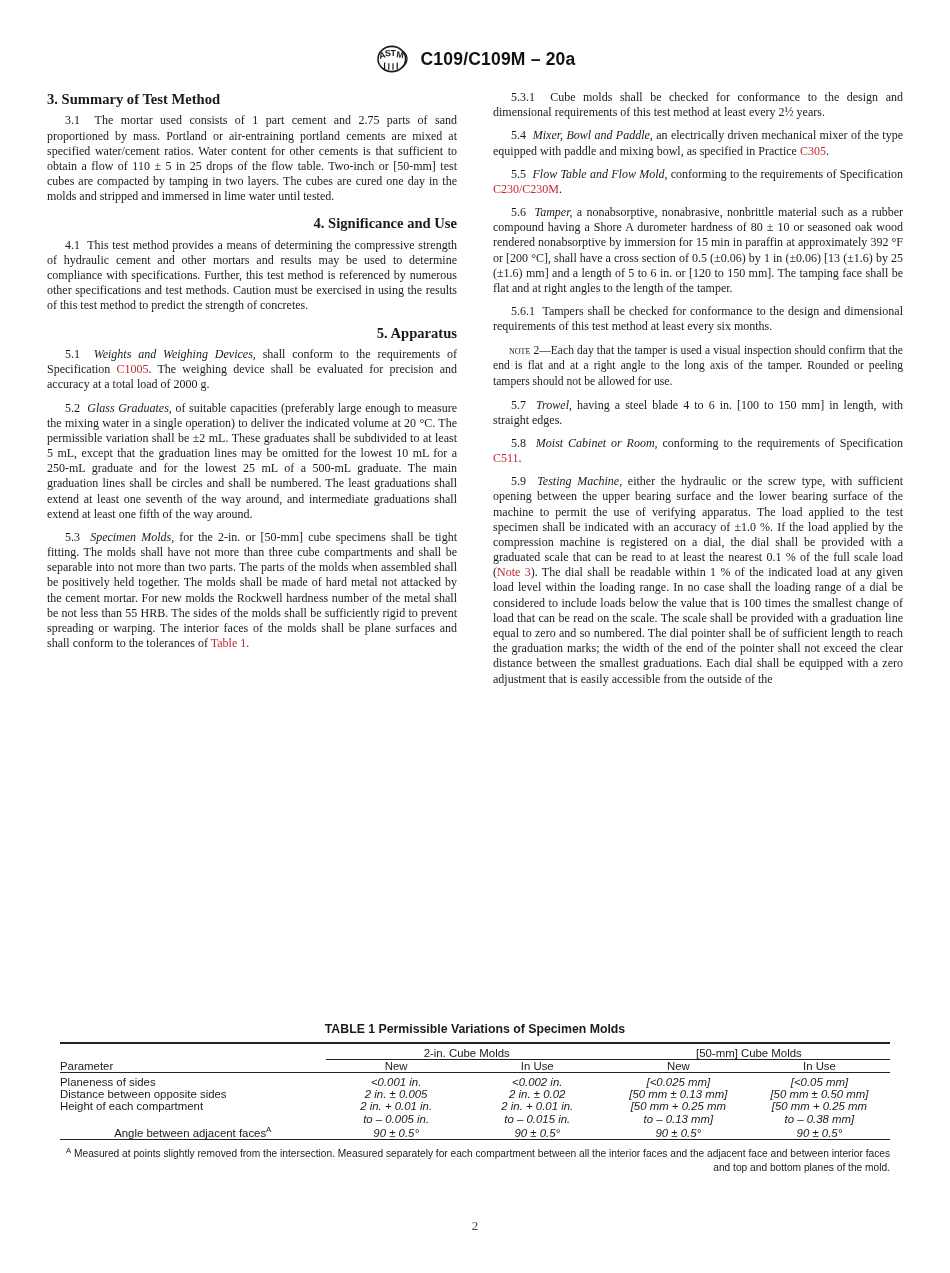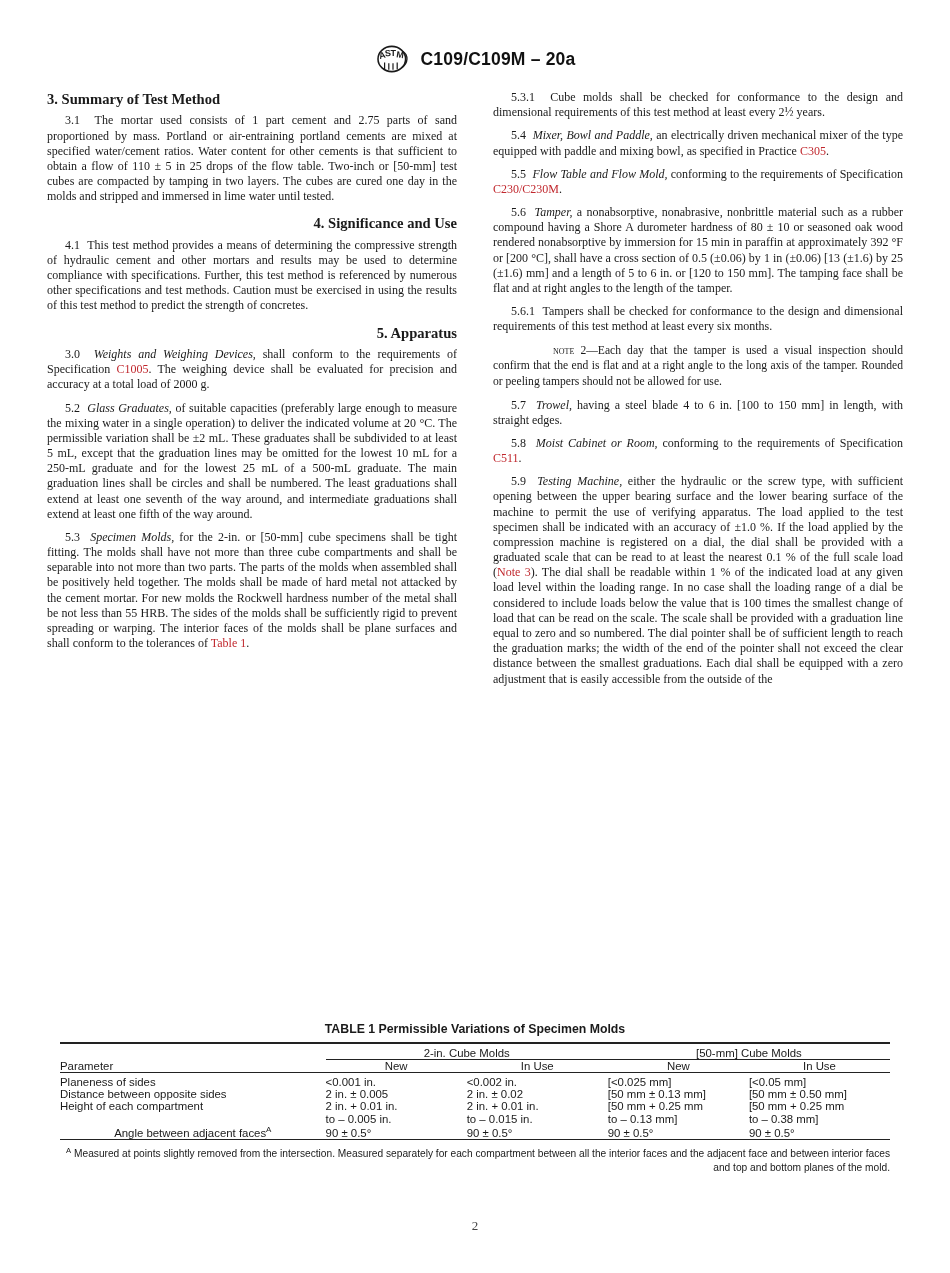--- a/index.html
+++ b/index.html
@@ -83,21 +83,20 @@
   p.note {
     font-size: 11.6px;
     line-height: 1.30;
     margin: 9px 0 9px 0;
     text-align: justify;
     text-indent: 16px;
   }
   .note-label {
     font-variant: small-caps;
     text-transform: lowercase;
-    margin-left: 44px;
   }
   .note-label::first-letter { text-transform: uppercase; }
   i, .ital { font-style: italic; }
   .xref { color: #c0272d; }
 
   
   .table-wrap {
     position: absolute;
     left: 60px;
     top: 1022px;
@@ -138,22 +137,24 @@
     text-align: center;
     padding: 2px 0 2px 0;
   }
   td.param {
     text-align: left;
     padding-left: 8px;
     padding-top: 2.5px;
     padding-bottom: 0.5px;
   }
   td.val {
+    text-align: center;
     padding-top: 2.5px;
     padding-bottom: 0.5px;
+    font-style: italic;
   }
   td.val.cont, td.param.cont { padding-top: 1px; }
   sup.fn { font-size: 8px; vertical-align: super; }
   .tbl-footnote {
     font-family: "Liberation Sans", "DejaVu Sans", sans-serif;
     font-size: 10.2px;
     line-height: 1.32;
     margin-top: 4px;
     text-align: right;
   }
@@ -204,21 +205,21 @@
       <h2 class="sec-head">3.  Summary of Test Method</h2>
 
       <p class="para"><span>3.1</span>&nbsp; <span>The mortar used consists of 1 part cement and 2.75 parts of sand proportioned by mass. Portland or air-entraining portland cements are mixed at specified water/cement ratios. Water content for other cements is that sufficient to obtain a flow of 110 ± 5 in 25 drops of the flow table. Two-inch or [50-mm] test cubes are compacted by tamping in two layers. The cubes are cured one day in the molds and stripped and immersed in lime water until tested.</span></p>
 
       <h2 class="sec-head spaced">4.  Significance and Use</h2>
 
       <p class="para"><span>4.1</span>&nbsp; <span>This test method provides a means of determining the compressive strength of hydraulic cement and other mortars and results may be used to determine compliance with specifications. Further, this test method is referenced by numerous other specifications and test methods. Caution must be exercised in using the results of this test method to predict the strength of concretes.</span></p>
 
       <h2 class="sec-head spaced">5.  Apparatus</h2>
 
-      <p class="para"><span>3.0</span>&nbsp; <i>Weights and Weighing Devices,</i><span> shall conform to the requirements of Specification </span><span class="xref">C1005</span><span>. The weighing device shall be evaluated for precision and accuracy at a total load of 2000 g.</span></p>
+      <p class="para"><span>5.1</span>&nbsp; <i>Weights and Weighing Devices,</i><span> shall conform to the requirements of Specification </span><span class="xref">C1005</span><span>. The weighing device shall be evaluated for precision and accuracy at a total load of 2000 g.</span></p>
 
       <p class="para"><span>5.2</span>&nbsp; <i>Glass Graduates,</i><span> of suitable capacities (preferably large enough to measure the mixing water in a single operation) to deliver the indicated volume at 20 °C. The permissible variation shall be ±2 mL. These graduates shall be subdivided to at least 5 mL, except that the graduation lines may be omitted for the lowest 10 mL for a 250-mL graduate and for the lowest 25 mL of a 500-mL graduate. The main graduation lines shall be circles and shall be numbered. The least graduations shall extend at least one seventh of the way around, and intermediate graduations shall extend at least one fifth of the way around.</span></p>
 
       <p class="para"><span>5.3</span>&nbsp; <i>Specimen Molds,</i><span> for the 2-in. or [50-mm] cube specimens shall be tight fitting. The molds shall have not more than three cube compartments and shall be separable into not more than two parts. The parts of the molds when assembled shall be positively held together. The molds shall be made of hard metal not attacked by the cement mortar. For new molds the Rockwell hardness number of the metal shall be not less than 55 HRB. The sides of the molds shall be sufficiently rigid to prevent spreading or warping. The interior faces of the molds shall be plane surfaces and shall conform to the tolerances of </span><span class="xref">Table 1</span><span>.</span></p>
     </div>
 
     <div class="col">
 
       <p class="para"><span>5.3.1</span>&nbsp; <span>Cube molds shall be checked for conformance to the design and dimensional requirements of this test method at least every 2½ years.</span></p>
 

